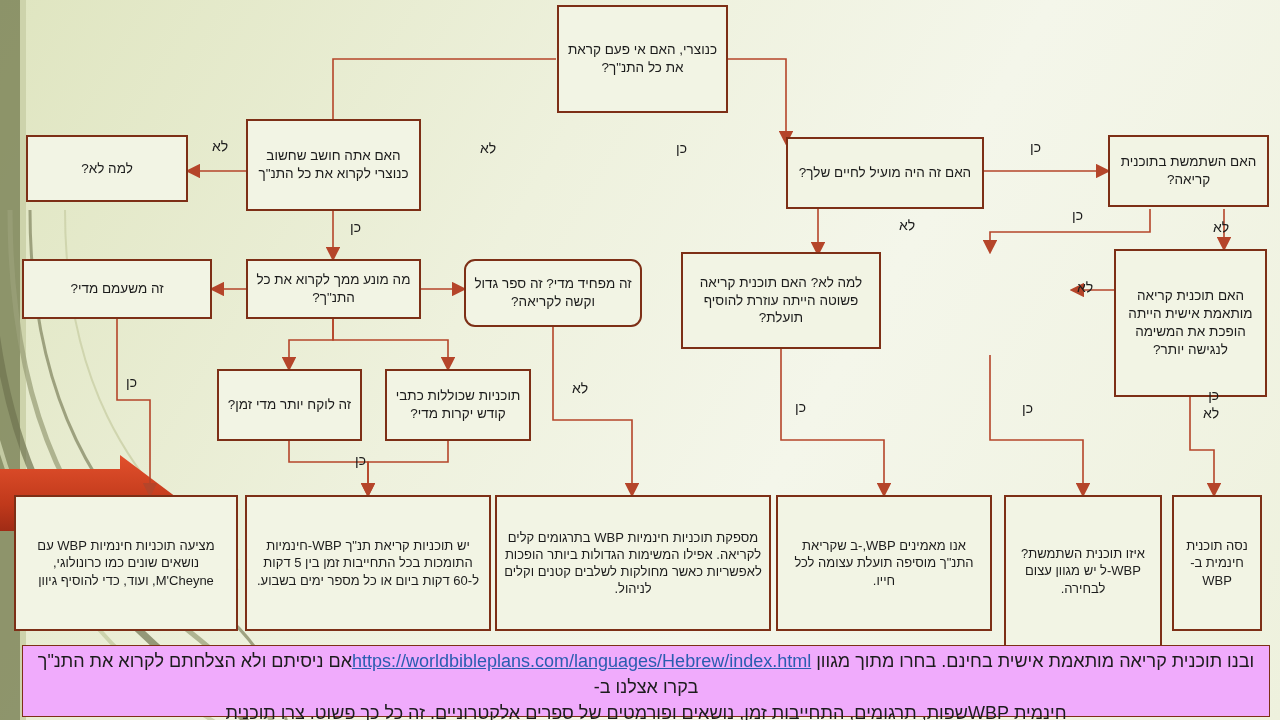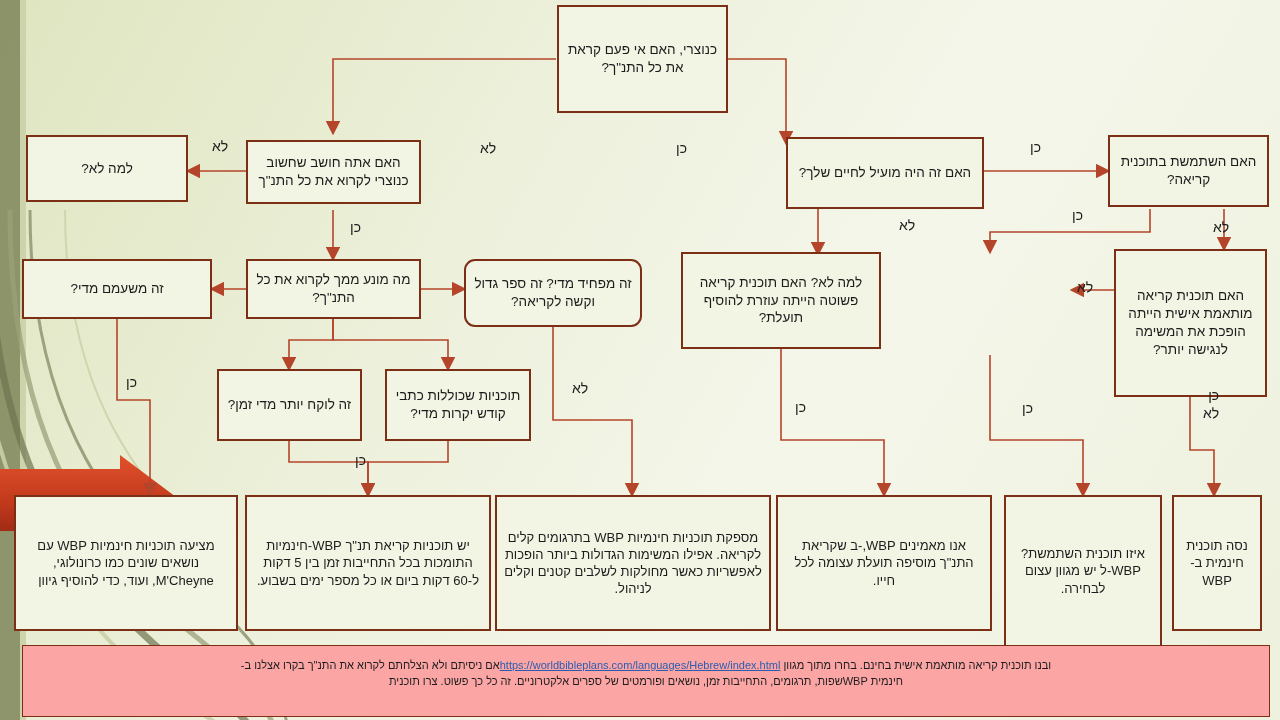--- a/index.html
+++ b/index.html
@@ -38,27 +38,27 @@
     font-size:14px;
     color:#1c1c1c;
     direction:rtl;
     white-space:pre;
     background:transparent;
   }
   svg.links{position:absolute;inset:0;width:1280px;height:720px;pointer-events:none;}
   .footer{
     position:absolute;left:22px;top:645px;width:1248px;height:72px;
     border:1px solid #7d2f16;
-    background:#fca5a5;
+    background:#f0abfc;
     box-sizing:border-box;
     direction:rtl;
     text-align:center;
-    font-size:11px;
+    font-size:18px;
     line-height:1.45;
-    padding:12px 10px;
+    padding:2px 10px;
     color:#1c1c1c;
   }
   .footer a{color:#2a5db0;text-decoration:underline;direction:ltr;unicode-bidi:embed;}
 </style>
 </head>
 <body>
 
 <div id="bg">
   <div class="bg-grad"></div>
   <div class="left-band"></div>
@@ -133,21 +133,21 @@
       <path d="M1114 290 L1072 290"></path>
     </g>
   </svg>
 
   <div class="node" style="left:557px;top:5px;width:171px;height:108px;">כנוצרי, האם אי פעם קראת את כל התנ"ך?</div>
 
   <div class="node" style="left:786px;top:137px;width:198px;height:72px;">האם זה היה מועיל לחיים שלך?</div>
 
   <div class="node" style="left:1108px;top:135px;width:161px;height:72px;">האם השתמשת בתוכנית קריאה?</div>
 
-  <div class="node" style="left:246px;top:140px;width:175px;height:64px;">האם אתה חושב שחשוב כנוצרי לקרוא את כל התנ"ך</div>
+  <div class="node" style="left:246px;top:119px;width:175px;height:92px;">האם אתה חושב שחשוב כנוצרי לקרוא את כל התנ"ך</div>
 
   <div class="node" style="left:26px;top:135px;width:162px;height:67px;">למה לא?</div>
 
   <div class="node" style="left:246px;top:259px;width:175px;height:60px;">מה מונע ממך לקרוא את כל התנ"ך?</div>
 
   <div class="node" style="left:22px;top:259px;width:190px;height:60px;">זה משעמם מדי?</div>
 
   <div class="node" style="left:464px;top:259px;width:178px;height:68px;border-radius:11px;">זה מפחיד מדי?  זה ספר גדול וקשה לקריאה?</div>
 
   <div class="node" style="left:217px;top:369px;width:145px;height:72px;">זה לוקח יותר מדי זמן?</div>

